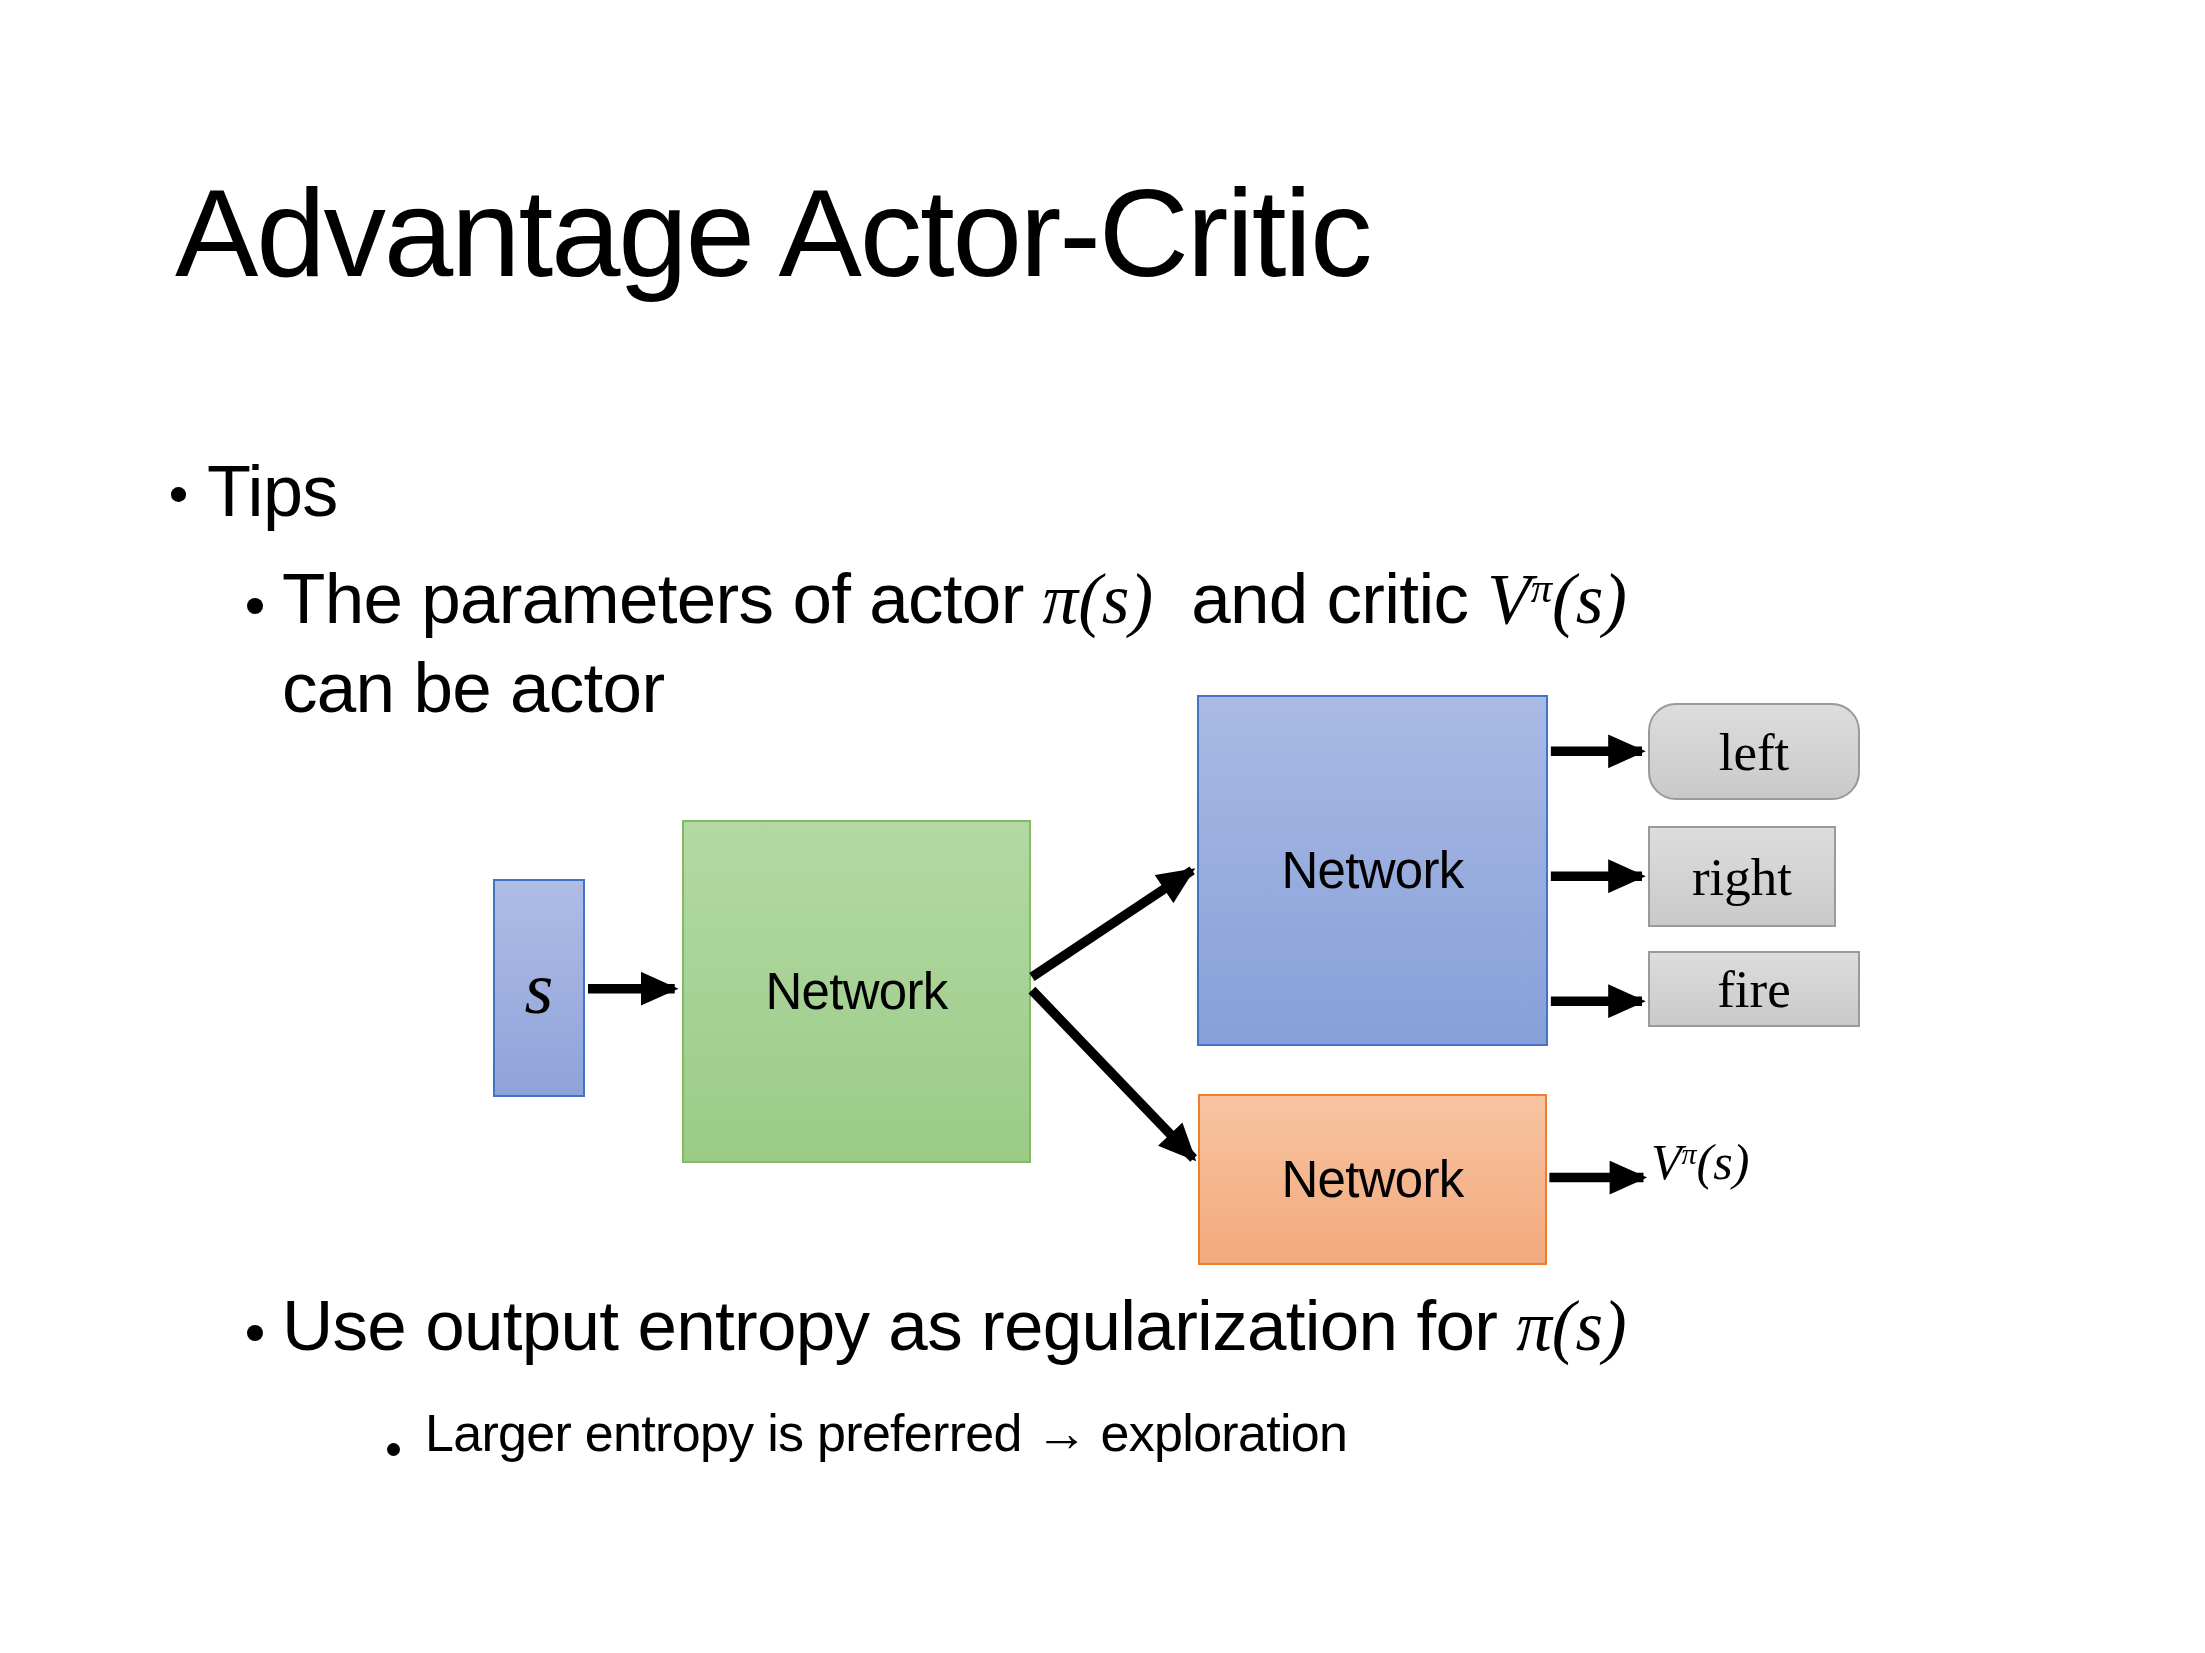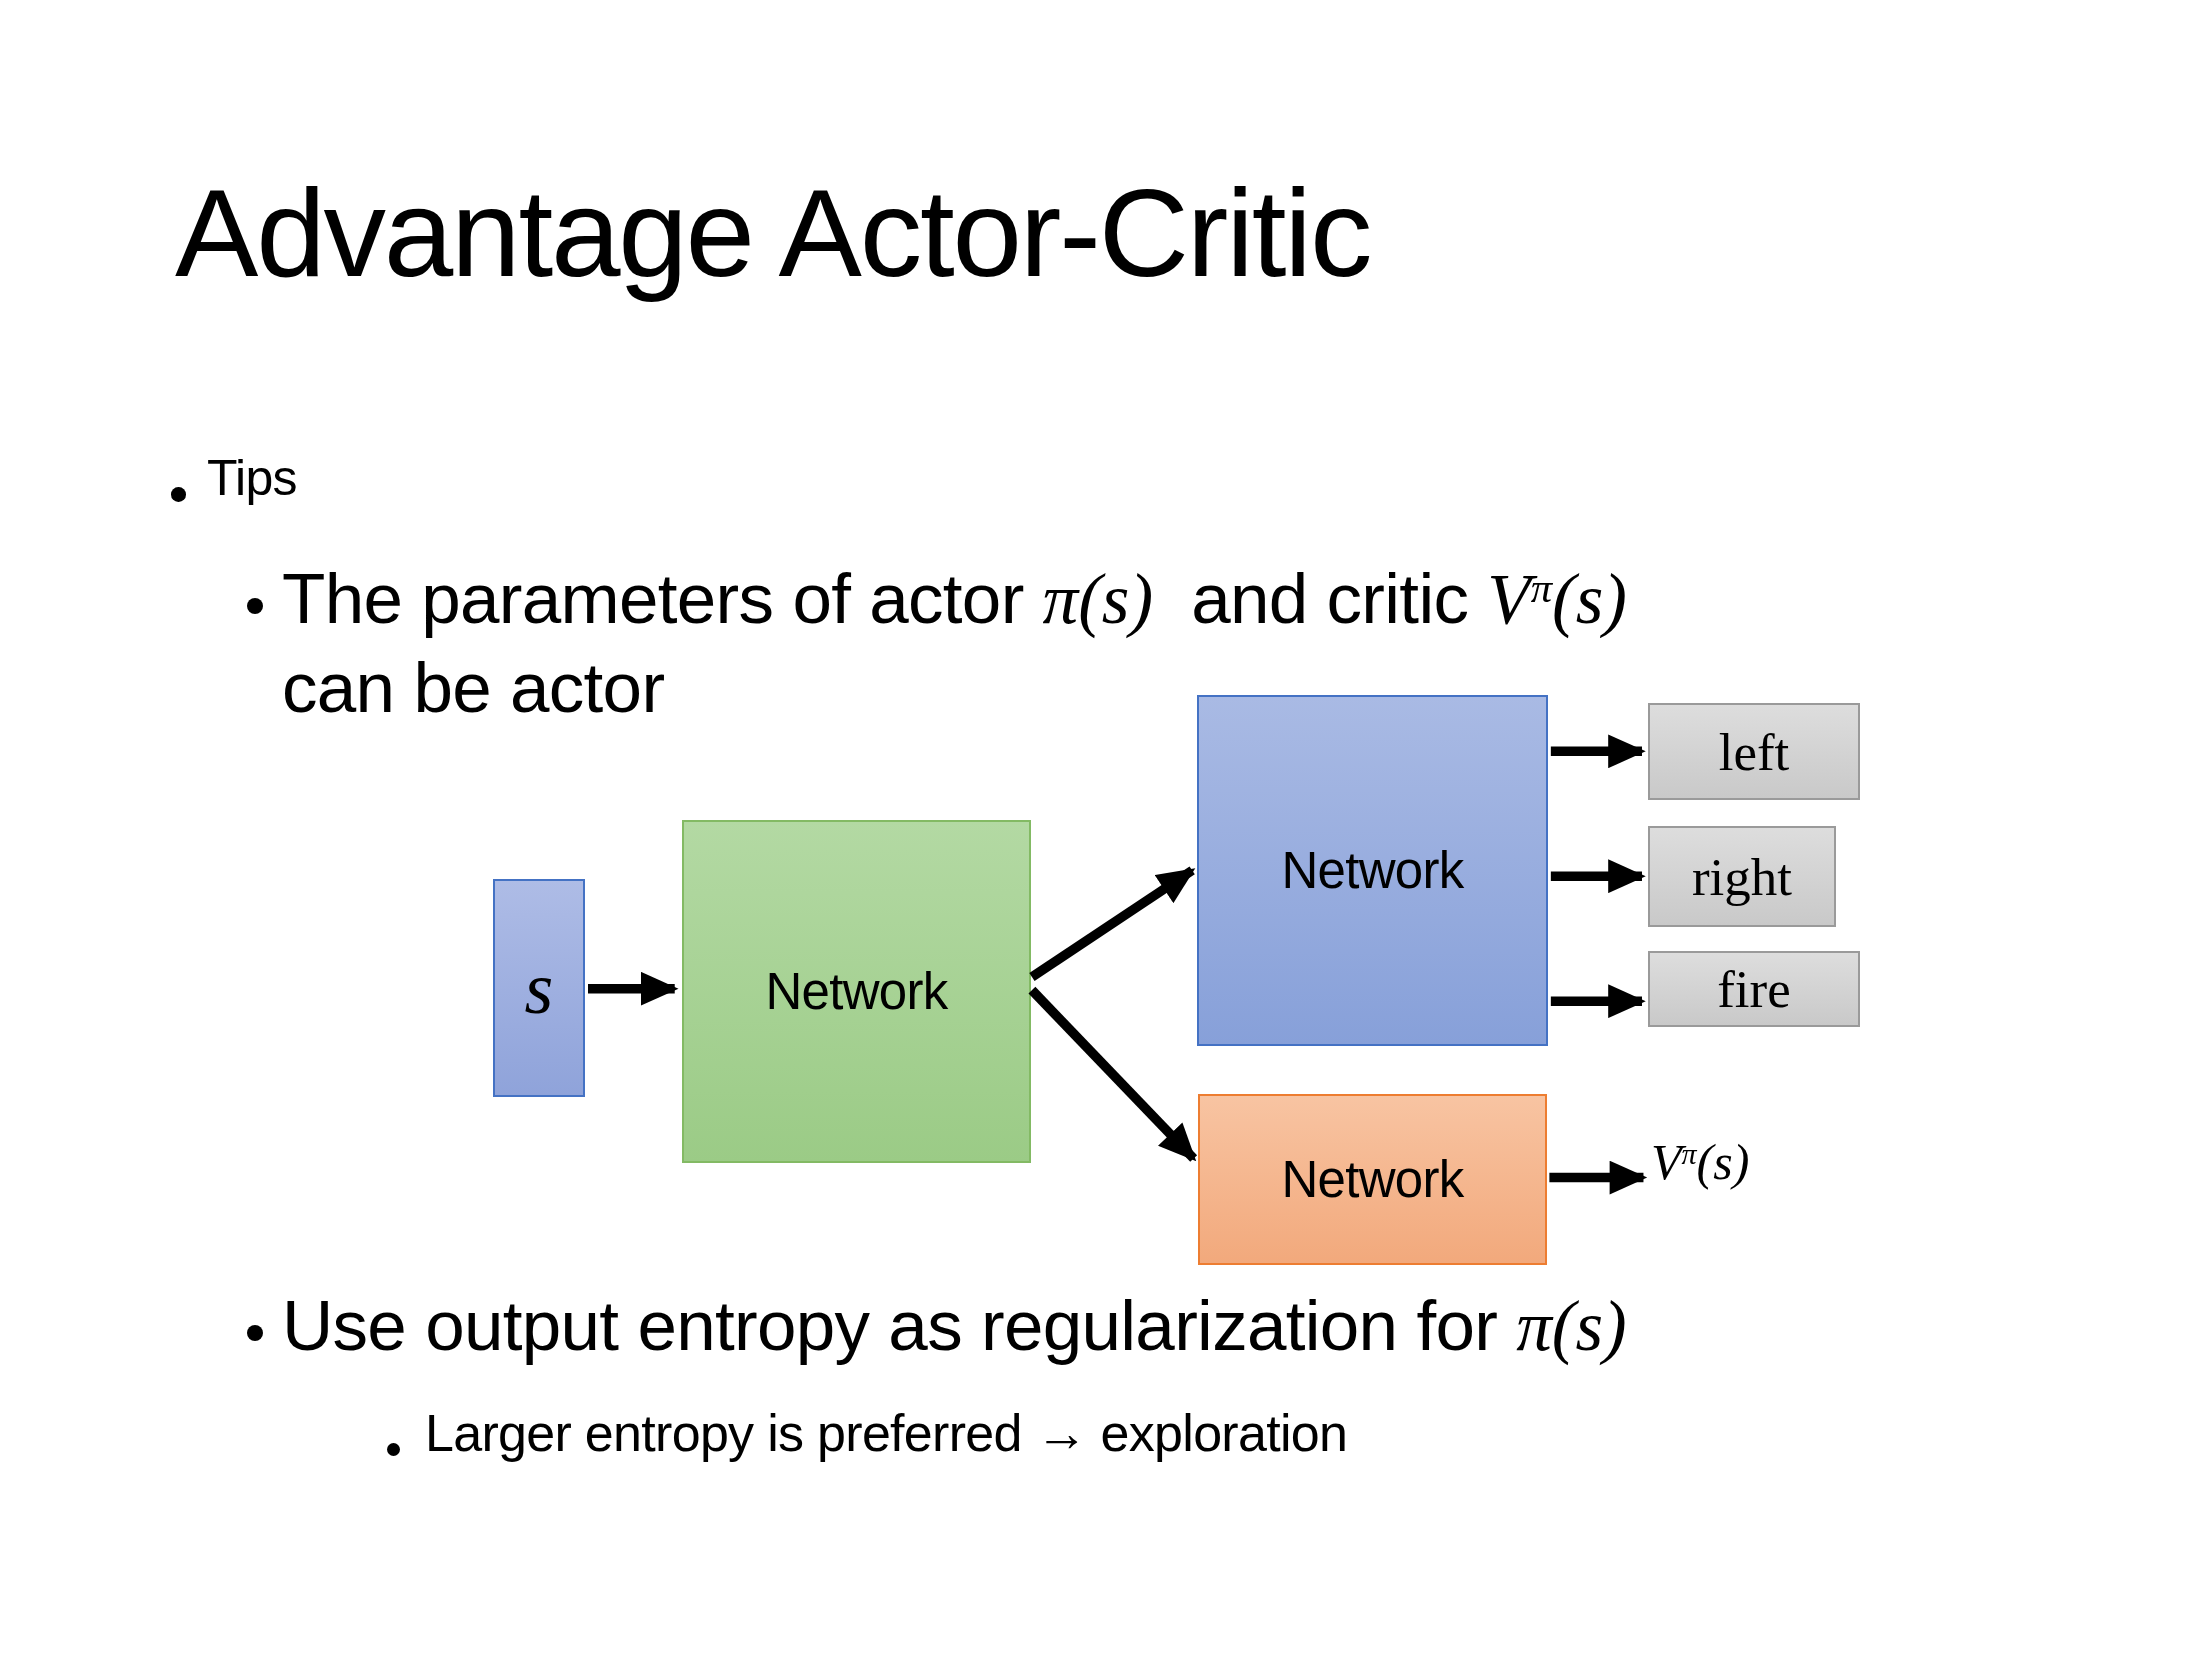--- a/index.html
+++ b/index.html
@@ -7,21 +7,21 @@
     width:2205px; height:1654px; background:#ffffff; overflow:hidden;
     font-family:"Liberation Sans","DejaVu Sans",sans-serif; color:#000;
     position:relative;
   }
   .abs { position:absolute; }
   .slide-title {
     font-size:125px; letter-spacing:-2.2px; line-height:1.2; color:#000;
     white-space:nowrap;
   }
   .btext { line-height:1.2; letter-spacing:-0.7px; white-space:nowrap; }
-  .fs100 { font-size:50px; }
+  .fs100 { font-size:72px; }
   .fs105 { font-size:71px; }
   .fs103 { font-size:52px; }
   .dot { background:#000; border-radius:50%; }
   .math {
     font-family:"Liberation Serif","DejaVu Serif",serif;
     font-style:italic; letter-spacing:0;
   }
   .sup { font-size:0.6em; vertical-align:0.5em; letter-spacing:0; }
   .box {
     position:absolute; box-sizing:border-box;
@@ -86,21 +86,21 @@
 </div>
 
 <div class="box actor-box" style="left:1197px; top:695px; width:351px; height:351px;">
   <span class="net-label">Network</span>
 </div>
 
 <div class="box critic-box" style="left:1198px; top:1094px; width:349px; height:171px;">
   <span class="net-label">Network</span>
 </div>
 
-<div class="box action-box" style="left:1648px; top:703px; width:212px; height:97px;">
+<div class="box action-box" style="left:1648px; top:703px; width:212px; height:97px;border-radius:28px;">
   <span class="action-label">left</span>
 </div>
 
 <div class="box action-box" style="left:1648px; top:826px; width:188px; height:101px;">
   <span class="action-label">right</span>
 </div>
 
 <div class="box action-box" style="left:1648px; top:951px; width:212px; height:76px;">
   <span class="action-label">fire</span>
 </div>

